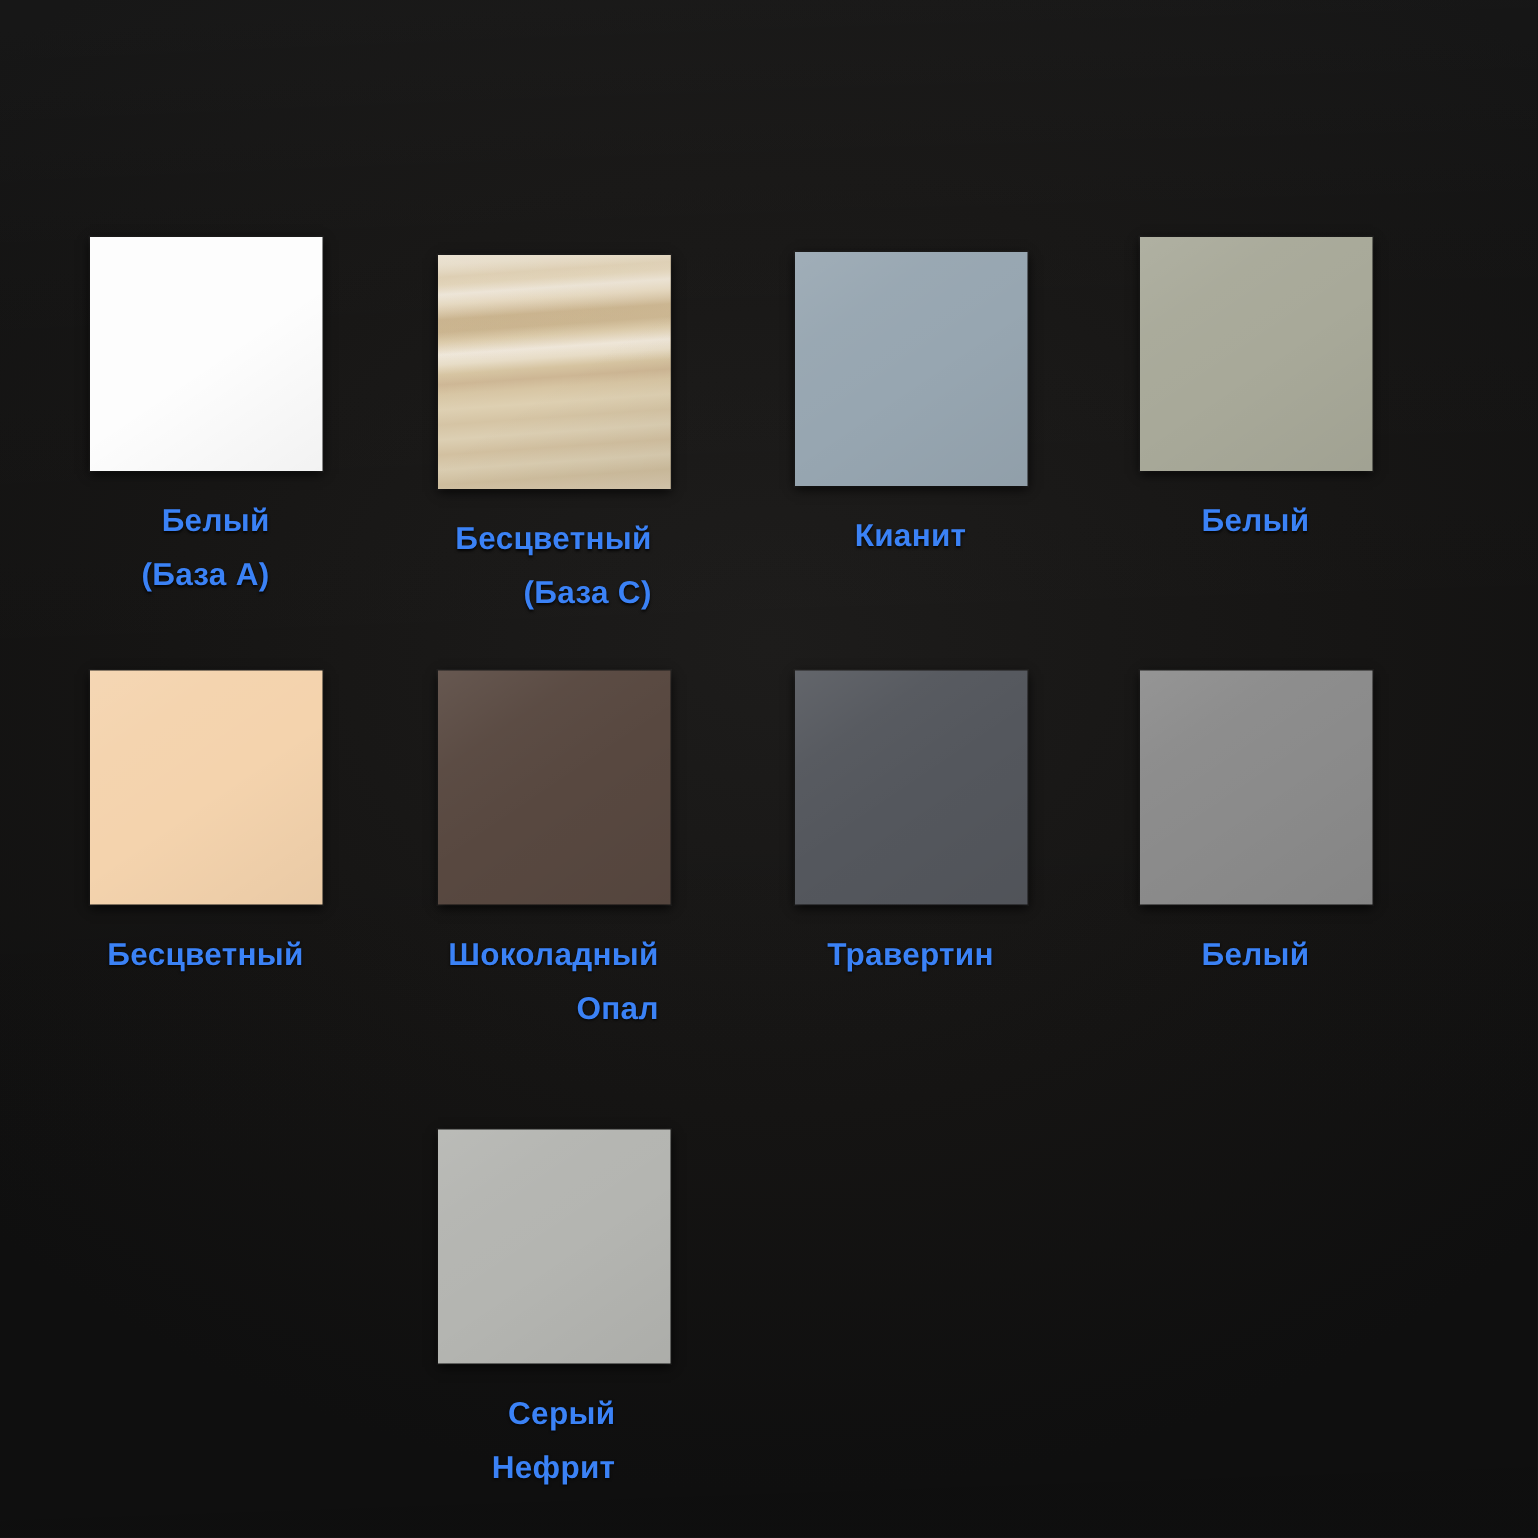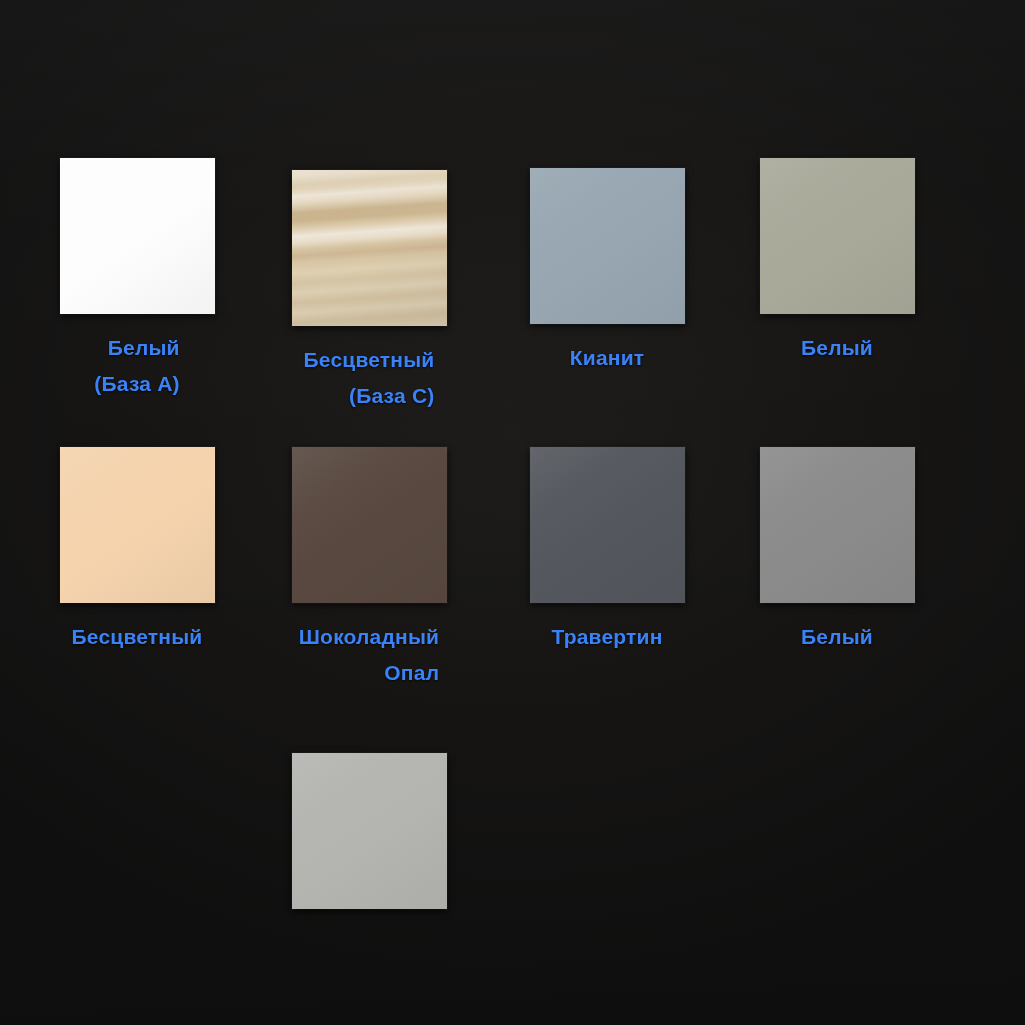--- a/index.html
+++ b/index.html
@@ -150,14 +150,16 @@
     <div class="swatch-cell" style="left: 492px; top: 447px;">
       <div class="chip" style="background-color: rgb(84, 87, 93);"></div>
       <div class="chip-label">Травертин</div>
     </div>
     <div class="swatch-cell" style="left: 722px; top: 447px;">
       <div class="chip" style="background-color: rgb(139, 139, 139);"></div>
       <div class="chip-label">Белый</div>
     </div>
     <div class="swatch-cell" style="left: 254px; top: 753px;">
       <div class="chip" style="background-color: rgb(180, 181, 177);"></div>
+      <div class="chip-label">Серый
+Нефрит</div>
     </div>
   </div>
 
 </body></html>

